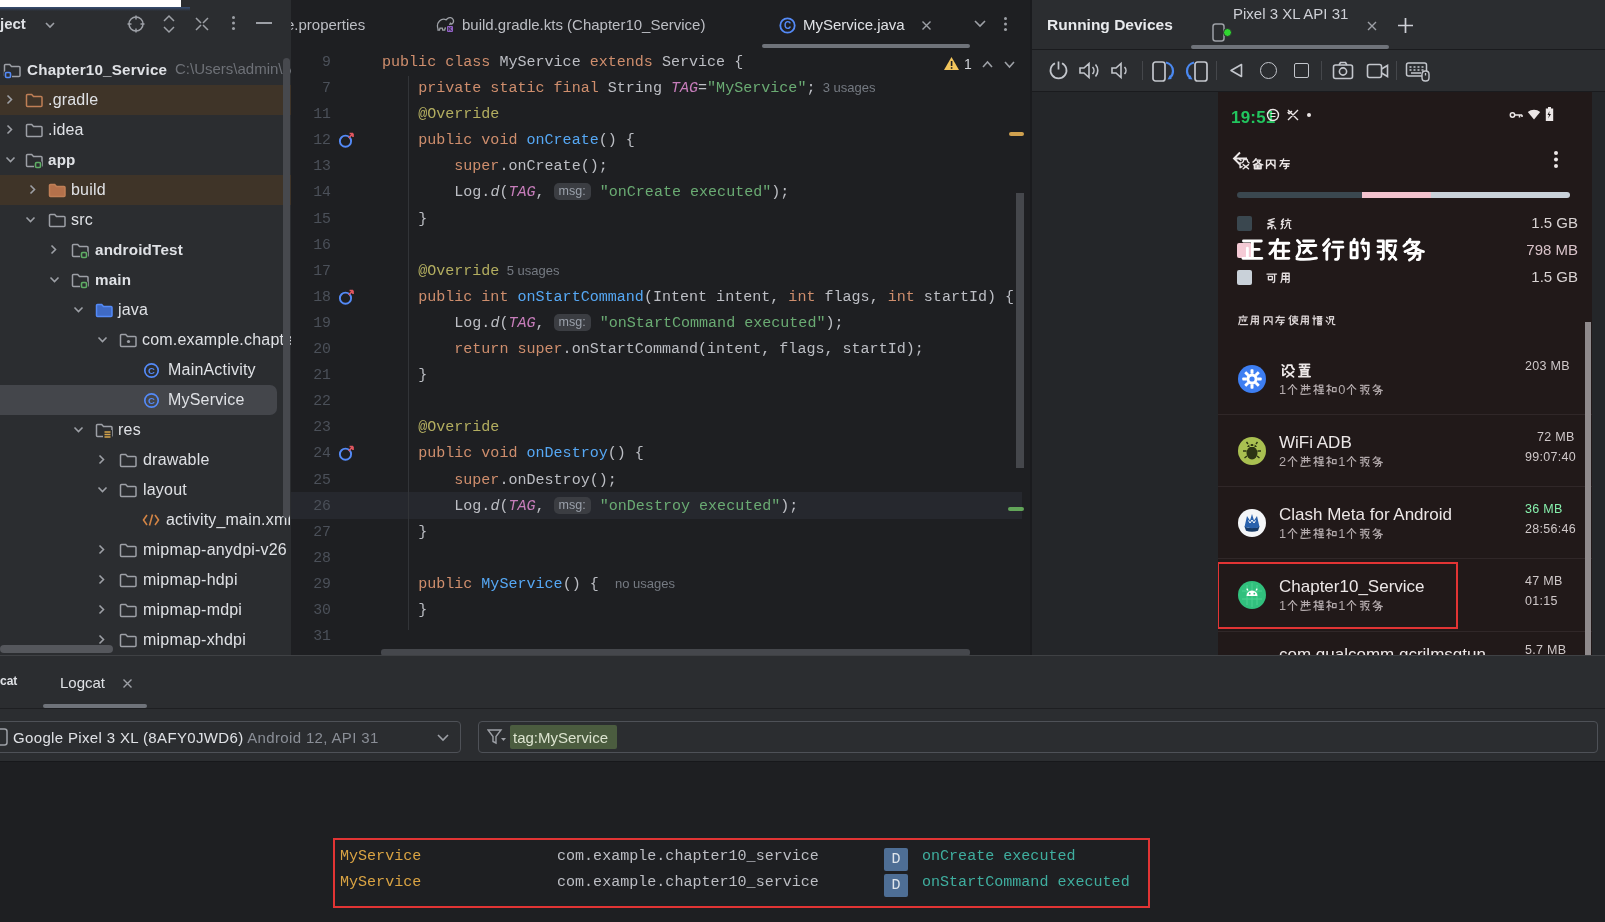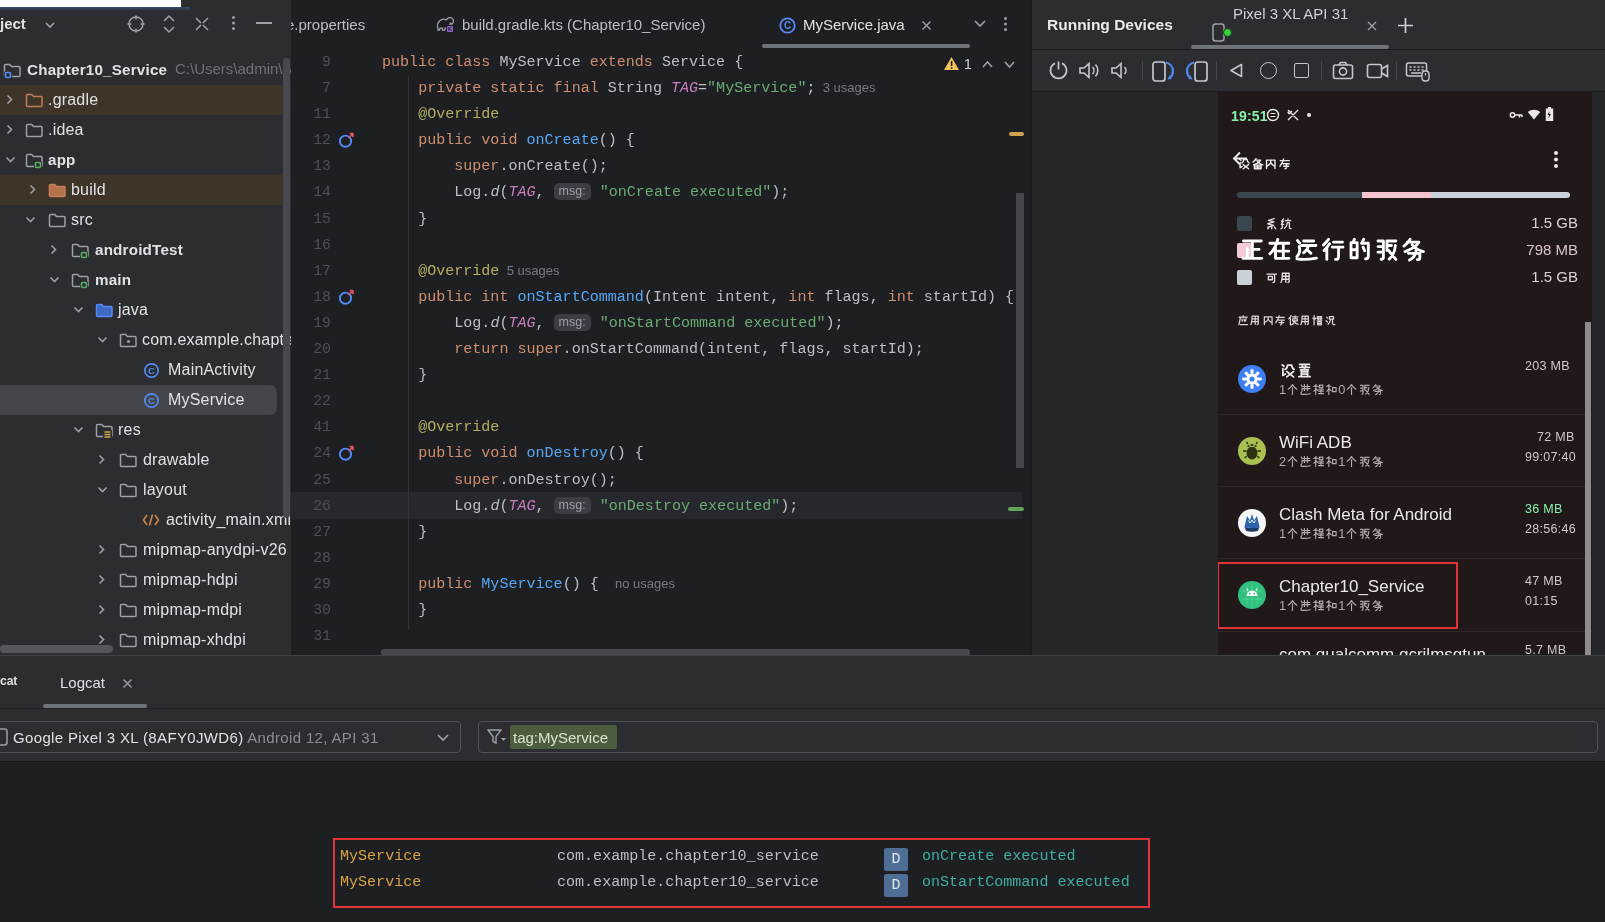--- a/index.html
+++ b/index.html
@@ -283,21 +283,21 @@
       <div style="height:26.1px">13</div>
       <div style="height:26.1px">14</div>
       <div style="height:26.1px">15</div>
       <div style="height:26.1px">16</div>
       <div style="height:26.1px">17</div>
       <div style="height:26.1px">18</div>
       <div style="height:26.1px">19</div>
       <div style="height:26.1px">20</div>
       <div style="height:26.1px">21</div>
       <div style="height:26.1px">22</div>
-      <div style="height:26.1px">41</div>
+      <div style="height:26.1px">23</div>
       <div style="height:26.1px">24</div>
       <div style="height:26.1px">25</div>
       <div style="height:26.1px">26</div>
       <div style="height:26.1px">27</div>
       <div style="height:26.1px">28</div>
       <div style="height:26.1px">29</div>
       <div style="height:26.1px">30</div>
       <div style="height:26.1px">31</div>
     </div>
 <svg class="a" style="left:47px;top:131px" width="19" height="18" viewBox="0 0 19 18">
@@ -385,21 +385,21 @@
     </svg>
 <div class="a" style="left:364px;top:61px;width:1px;height:19px;background:#45474b"></div>
 <svg class="a" style="left:373px;top:60px" width="26" height="22" viewBox="0 0 26 22">
       <rect x="1.5" y="3" width="20" height="13" rx="2" fill="none" stroke="#c3c6cc" stroke-width="1.5"></rect>
       <path d="M4.5 7h2M8.5 7h2M12.5 7h2M16.5 7h2M4.5 10h2M8.5 10h2M12.5 10h2M16.5 10h2M6 13h10" stroke="#c3c6cc" stroke-width="1.3"></path>
       <rect x="17" y="11" width="7" height="10" rx="3.2" fill="#2b2d30" stroke="#c3c6cc" stroke-width="1.4"></rect>
       <path d="M20.5 13v2.5" stroke="#c3c6cc" stroke-width="1.3"></path>
     </svg>
 <div class="a" style="left:0;top:92px;width:573px;height:564px;background:#242629"></div>
 <div class="a" style="left:186px;top:92px;width:374px;height:564px;background:#211919;overflow:hidden">
-<div class="a" style="left:13px;top:16px;font-size:14px;font-weight:bold;color:#86efac;letter-spacing:.2px">19:51</div>
+<div class="a" style="left:13px;top:16px;font-size:17px;font-weight:bold;color:#22c55e;letter-spacing:.2px">19:51</div>
 <svg class="a" style="left:48px;top:16px" width="14" height="14" viewBox="0 0 14 14" fill="none" stroke="#ece7e7" stroke-width="1.4">
         <circle cx="7" cy="7" r="5.5"></circle>
         <path d="M4.5 5.5h5M4.5 8.5h5" stroke-width="1.2"></path>
       </svg>
 <svg class="a" style="left:68px;top:16px" width="14" height="14" viewBox="0 0 14 14" stroke="#ece7e7" stroke-width="1.4" fill="none">
         <path d="M2 12L12 2M2 2l10 10M3 6L6 3M1.8 3.8L3 6M3 6l2-2"></path>
       </svg>
 <div class="a" style="left:89px;top:21px;width:4px;height:4px;border-radius:50%;background:#ece7e7"></div>
 <svg class="a" style="left:291px;top:17px" width="15" height="12" viewBox="0 0 15 12" fill="none" stroke="#ece7e7" stroke-width="1.5">
         <circle cx="3.5" cy="6" r="2.2"></circle>

